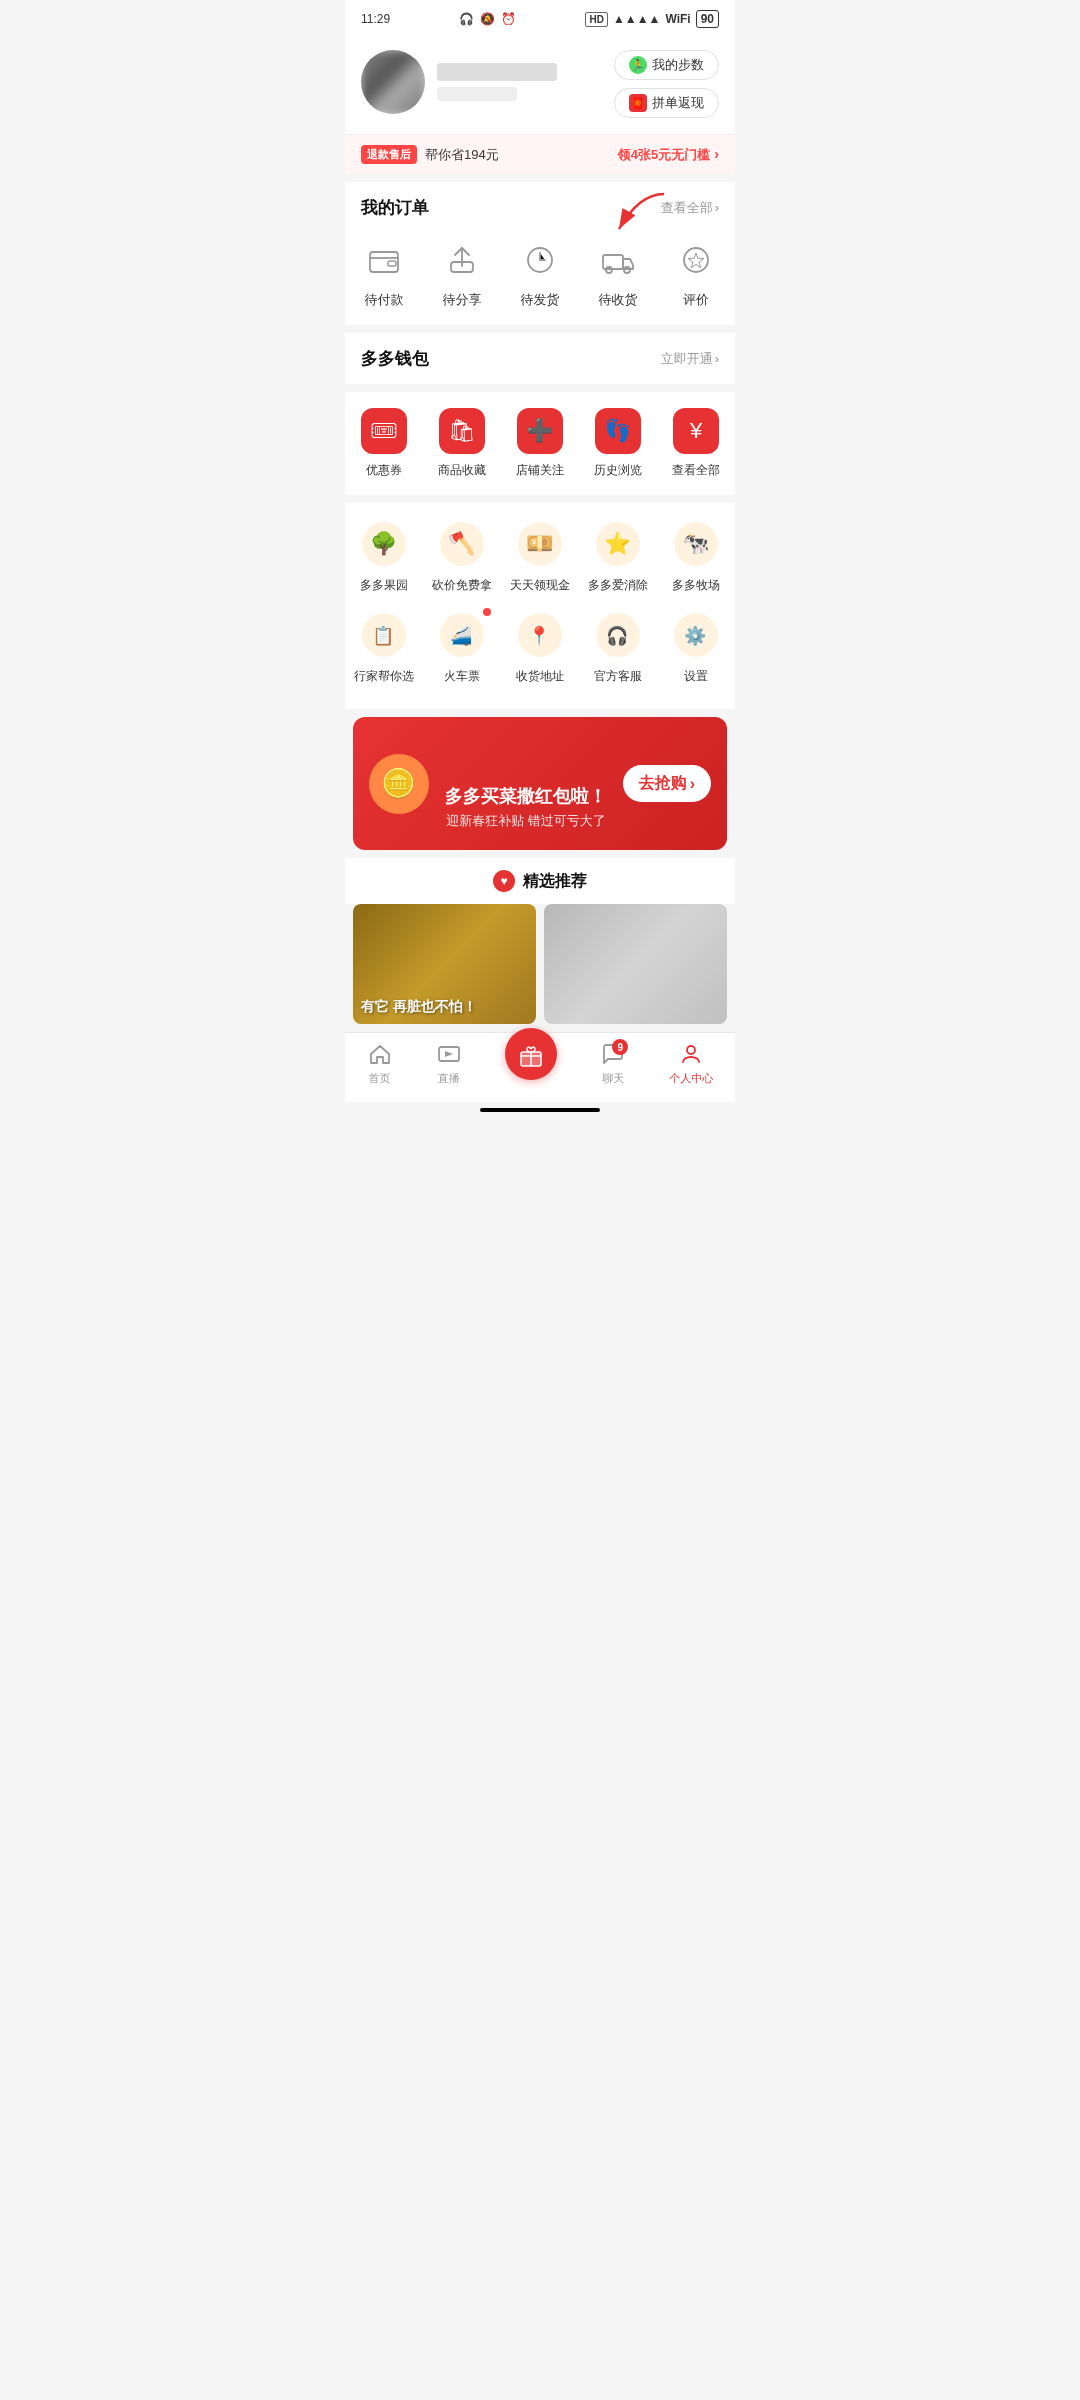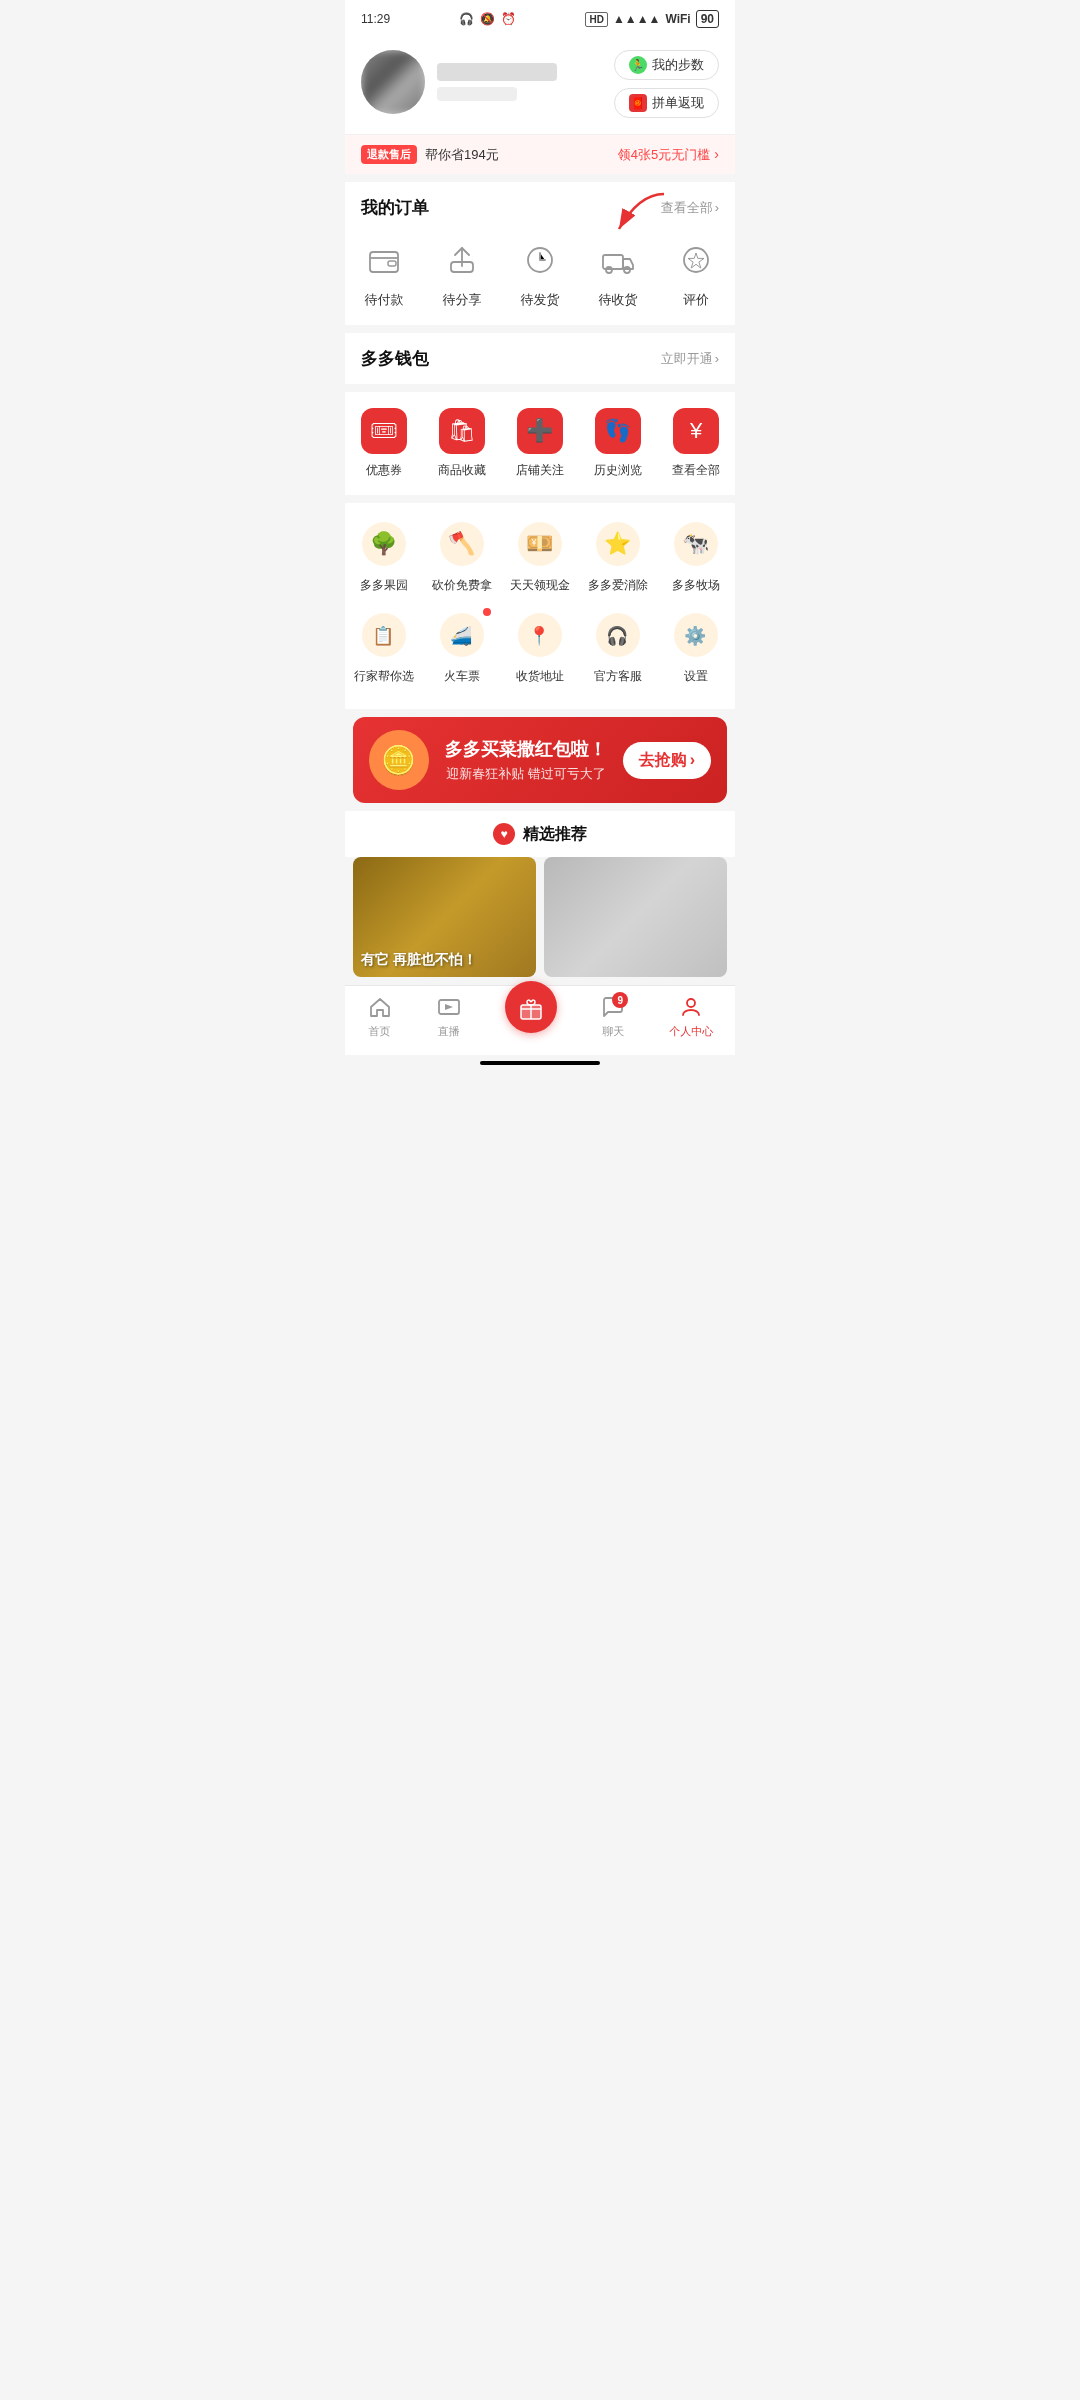--- a/index.html
+++ b/index.html
@@ -99,21 +99,21 @@
     }
     .promo-left { display: flex; align-items: center; gap: 8px; font-size: 13px; color: #333; }
     .promo-tag {
       background: #ff4444;
       color: #fff;
       font-size: 11px;
       padding: 2px 6px;
       border-radius: 4px;
       font-weight: 600;
     }
-    .promo-right { display: flex; align-items: flex-start; gap: 4px; color: #ff4444; font-size: 13px; font-weight: 400; }
+    .promo-right { display: flex; align-items: flex-start; gap: 4px; color: #ff4444; font-size: 13px; font-weight: 700; }
     .chevron { font-size: 14px; color: #ff4444; }
 
     
     .section {
       background: #fff;
       margin-top: 8px;
     }
     .section-header {
       display: flex;
       justify-content: space-between;
@@ -256,20 +256,21 @@
       align-items: center;
       justify-content: center;
       font-size: 28px;
       position: absolute;
       left: 16px;
       top: 50%;
       transform: translateY(-50%);
     }
     .promo-card-text {
       margin-left: 76px;
+      margin-top: 47px;
     }
     .promo-card-title { font-size: 18px; font-weight: 700; color: #fff; }
     .promo-card-sub { font-size: 13px; color: rgba(255,255,255,0.85); margin-top: 4px; text-align: center; }
     .promo-card-btn {
       background: #fff;
       color: #e63232;
       border-radius: 20px;
       padding: 8px 16px;
       font-size: 16px;
       font-weight: 600;

